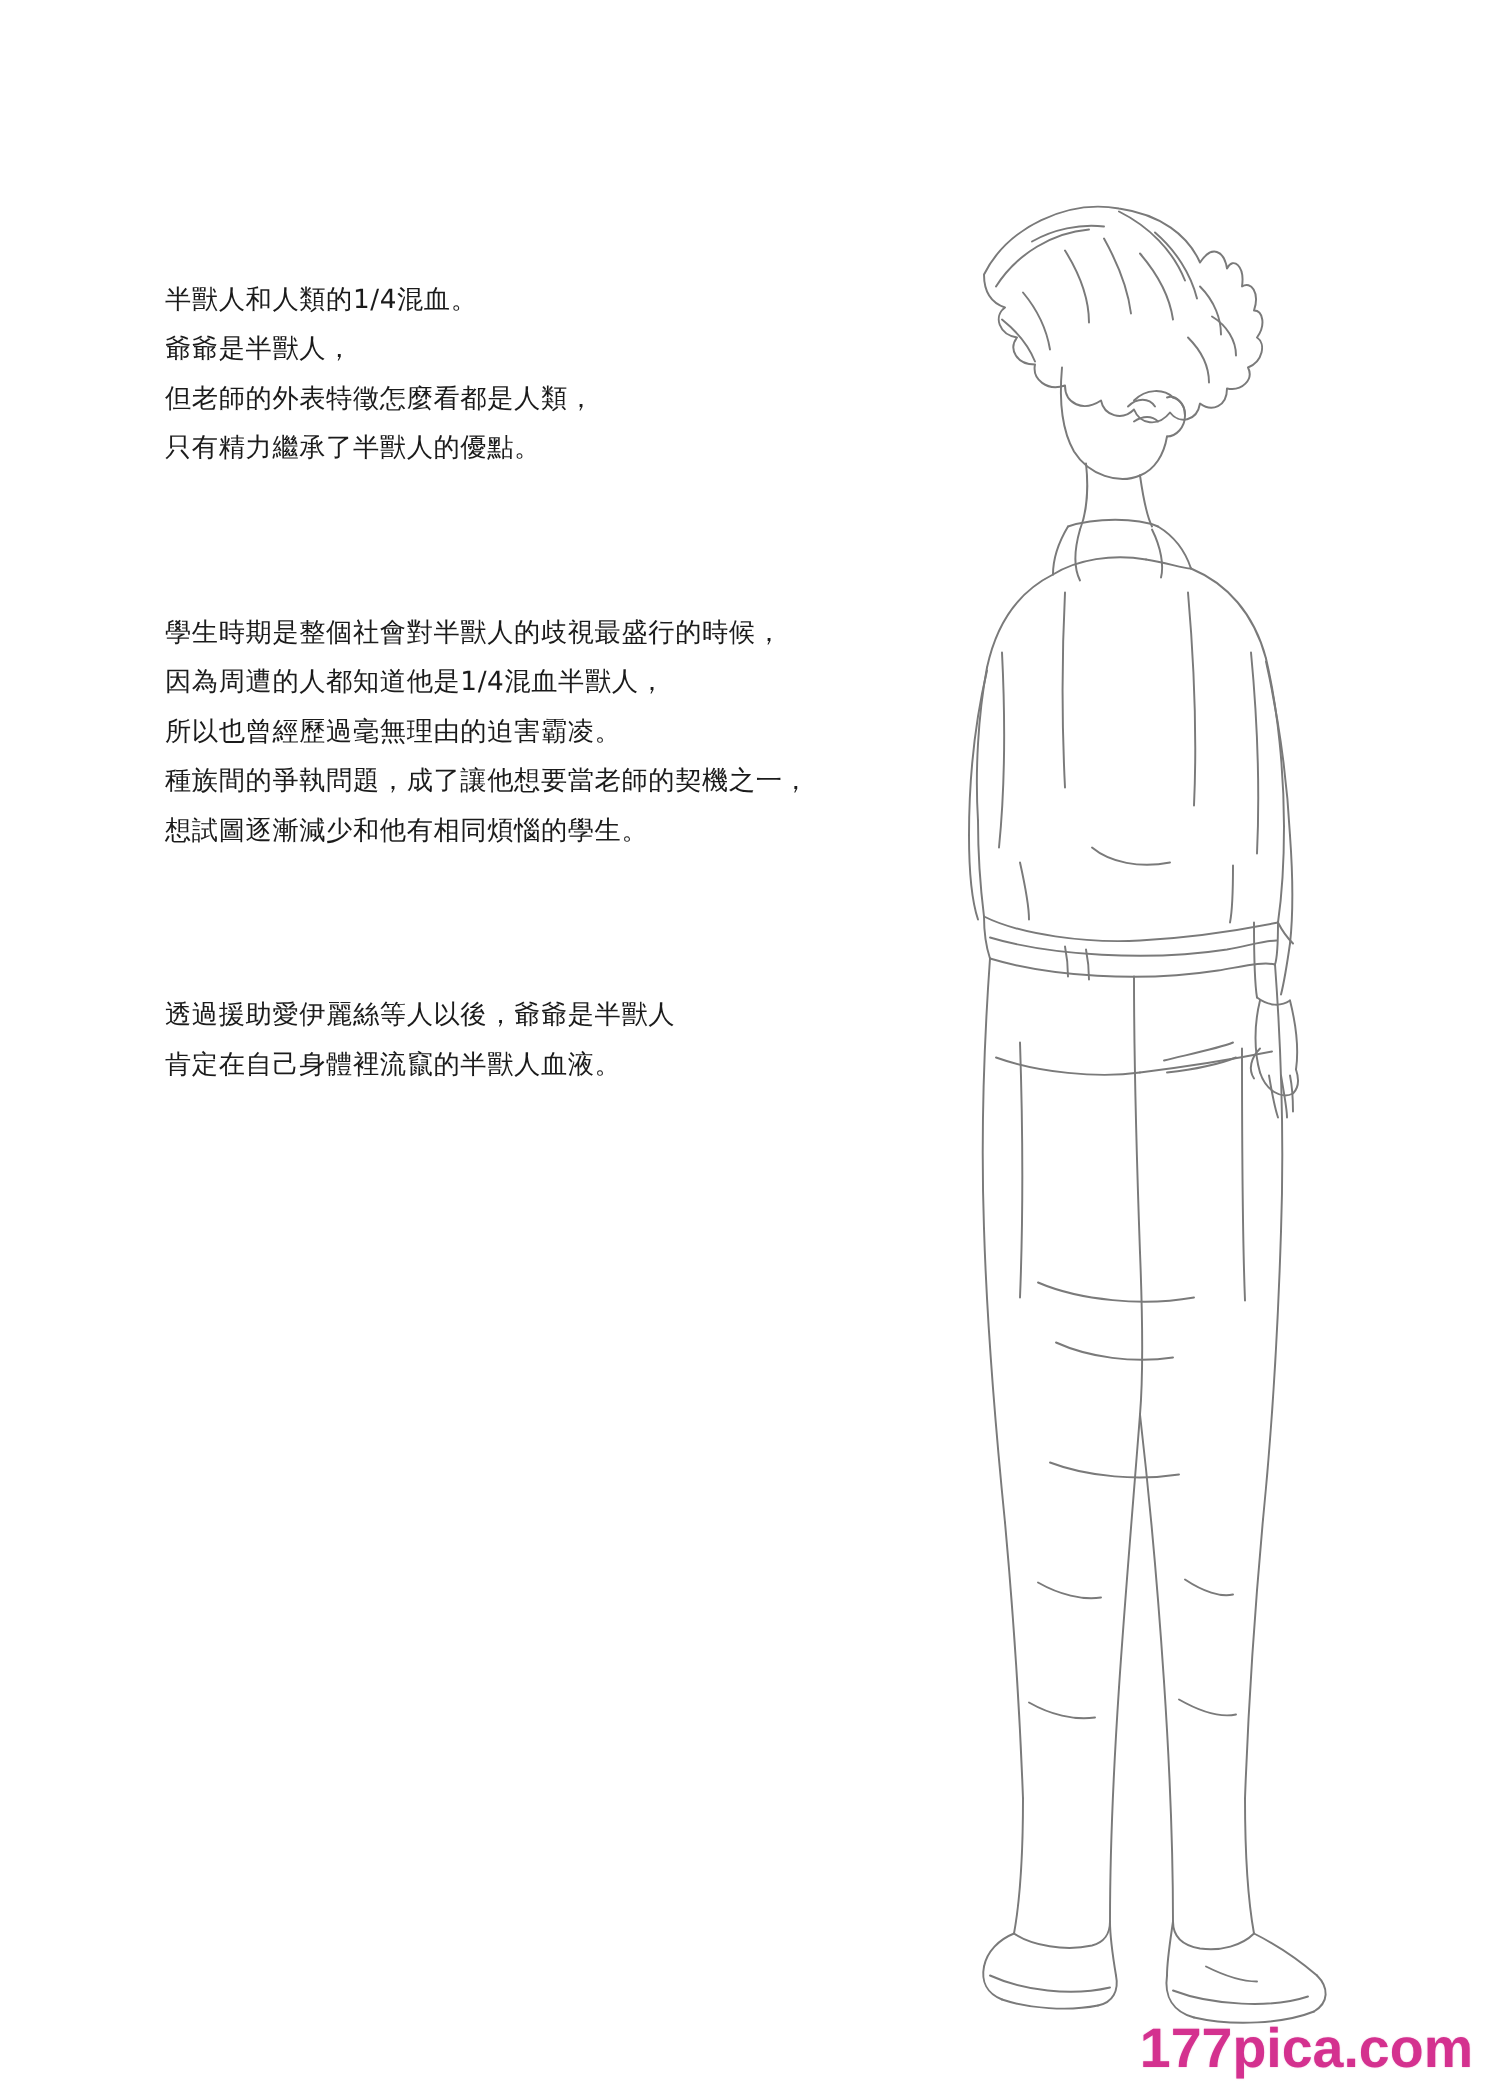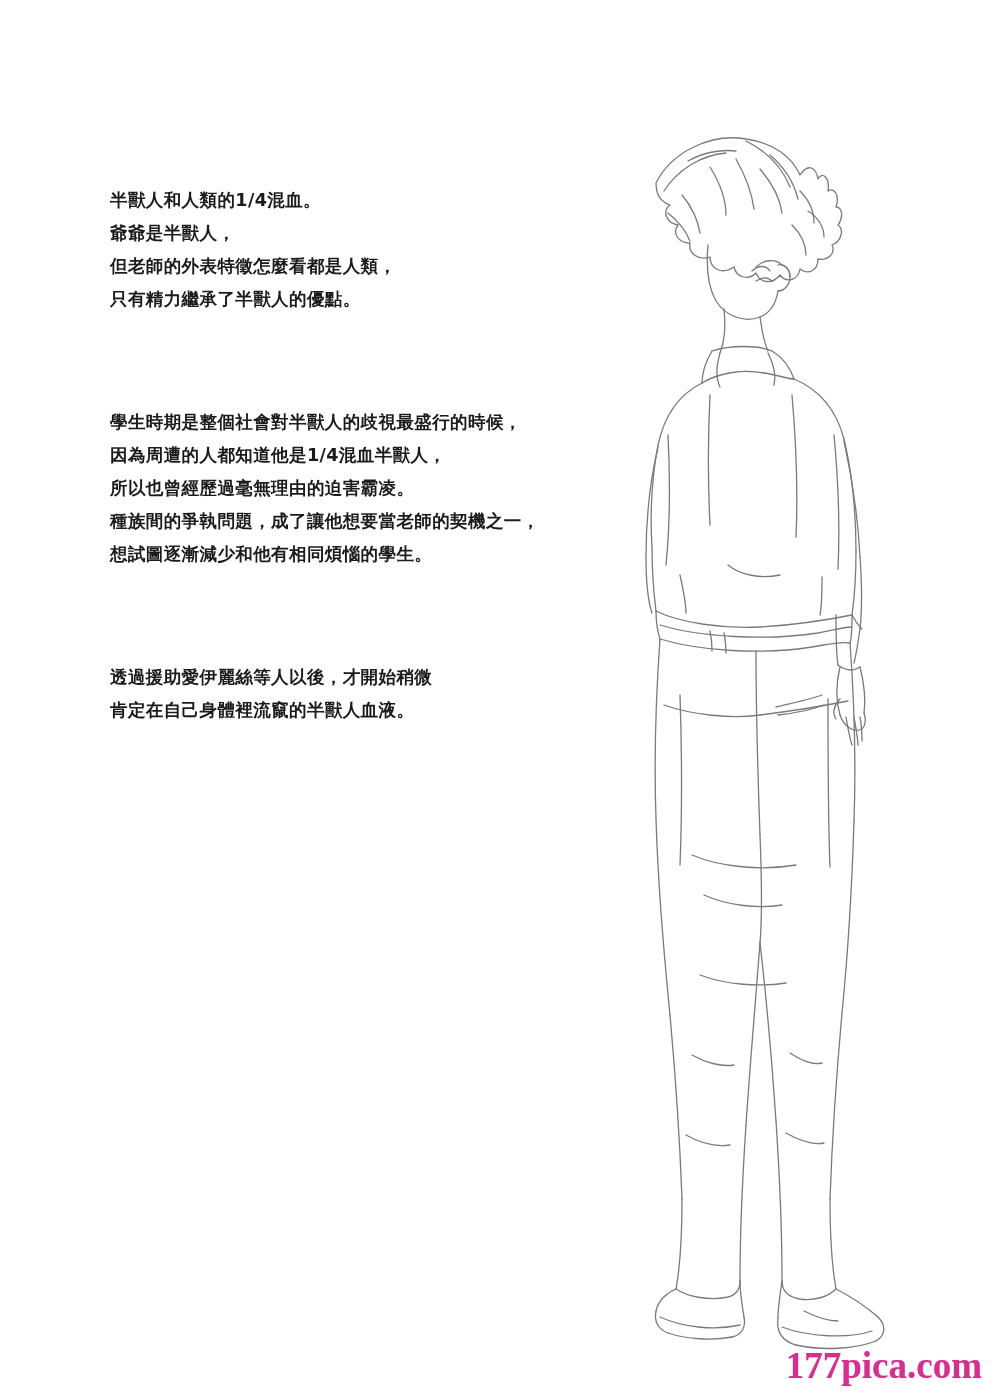--- a/index.html
+++ b/index.html
@@ -24,21 +24,20 @@
     width: 520px;
     font-size: 17.5px;
     line-height: 33px;
     color: #1b1b1b;
     letter-spacing: 0.4px;
     white-space: pre-wrap;
   }
   .para {
     margin: 0 0 24px 0;
     white-space: pre-wrap;
-    font-weight: bold;
   }
   .para:last-child {
     margin-bottom: 0;
   }
   .figure {
     position: absolute;
     left: 560px;
     top: 95px;
     width: 400px;
     height: 1280px;
@@ -49,40 +48,40 @@
     height: 100%;
   }
   .watermark {
     position: absolute;
     right: 18px;
     bottom: 12px;
     font-size: 37px;
     font-weight: bold;
     color: #d4318f;
     letter-spacing: 0px;
-    font-family: Liberation Serif, serif;
+    font-family: Liberation Sans, sans-serif;
     text-shadow: 0 0 1px rgba(212,49,143,0.4);
   }
 </style>
 </head>
 <body>
 
 <div class="page">
 
   <div class="text-block">
     <p class="para">半獸人和人類的1/4混血。
 爺爺是半獸人，
 但老師的外表特徵怎麼看都是人類，
 只有精力繼承了半獸人的優點。</p>
     <p class="para">學生時期是整個社會對半獸人的歧視最盛行的時候，
 因為周遭的人都知道他是1/4混血半獸人，
 所以也曾經歷過毫無理由的迫害霸凌。
 種族間的爭執問題，成了讓他想要當老師的契機之一，
 想試圖逐漸減少和他有相同煩惱的學生。</p>
-    <p class="para">透過援助愛伊麗絲等人以後，才開始稍微
+    <p class="para">透過援助愛伊麗絲等人以後，爺爺是半獸人
 肯定在自己身體裡流竄的半獸人血液。</p>
   </div>
 
   <div class="figure">
     <svg viewBox="0 0 400 1280" xmlns="http://www.w3.org/2000/svg" fill="none" stroke="#7a7a7a" stroke-width="1.3" stroke-linecap="round" stroke-linejoin="round">
 
       <g>
         <path d="M96 88 C112 56 152 38 186 44 C214 48 232 62 240 80 C248 68 256 72 258 84 C262 76 270 82 268 96 C274 92 280 100 276 112 C282 112 284 122 278 130 C284 134 282 146 272 150 C276 158 268 166 258 164 C258 176 248 180 240 174 C238 186 226 188 220 180 C212 190 200 188 196 178 C188 186 176 182 174 172 C162 180 150 174 150 162 C138 166 128 158 130 148 C118 148 112 138 118 130 C106 128 102 116 110 110 C98 106 96 96 96 88 Z"></path>
         <path d="M104 96 C118 74 142 60 166 58"></path>
         <path d="M128 66 C142 58 160 54 176 56"></path>

